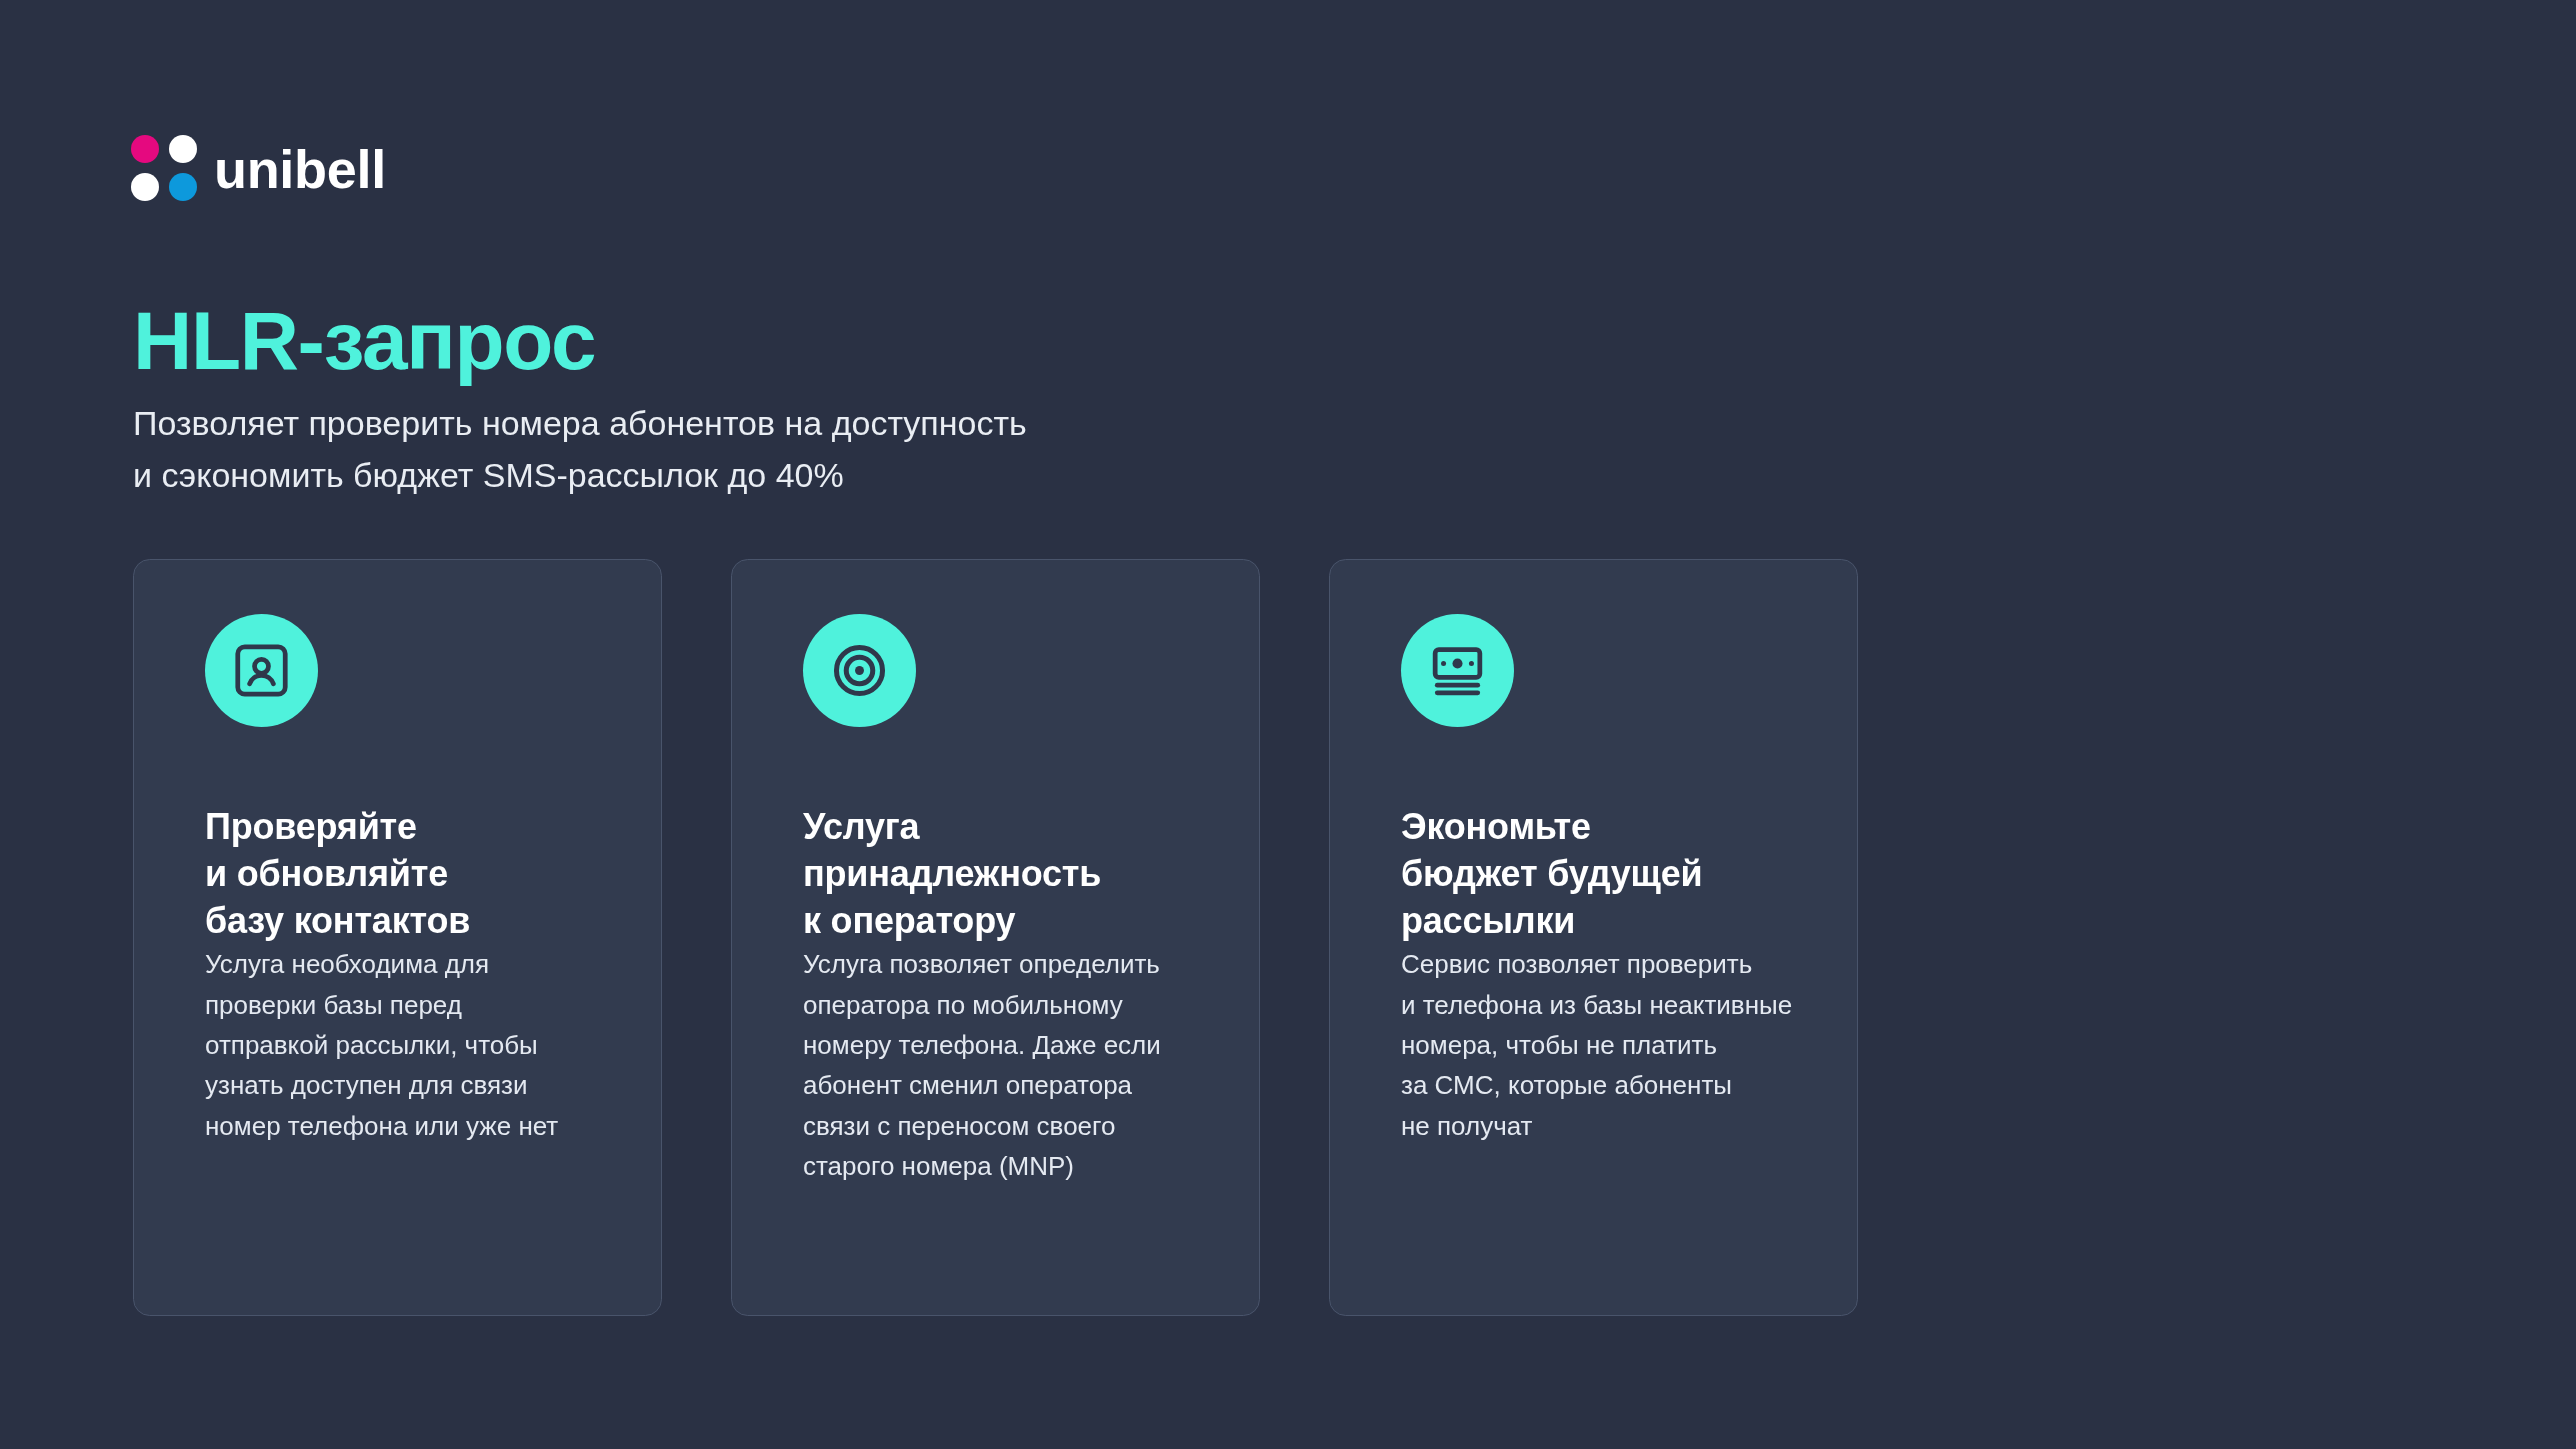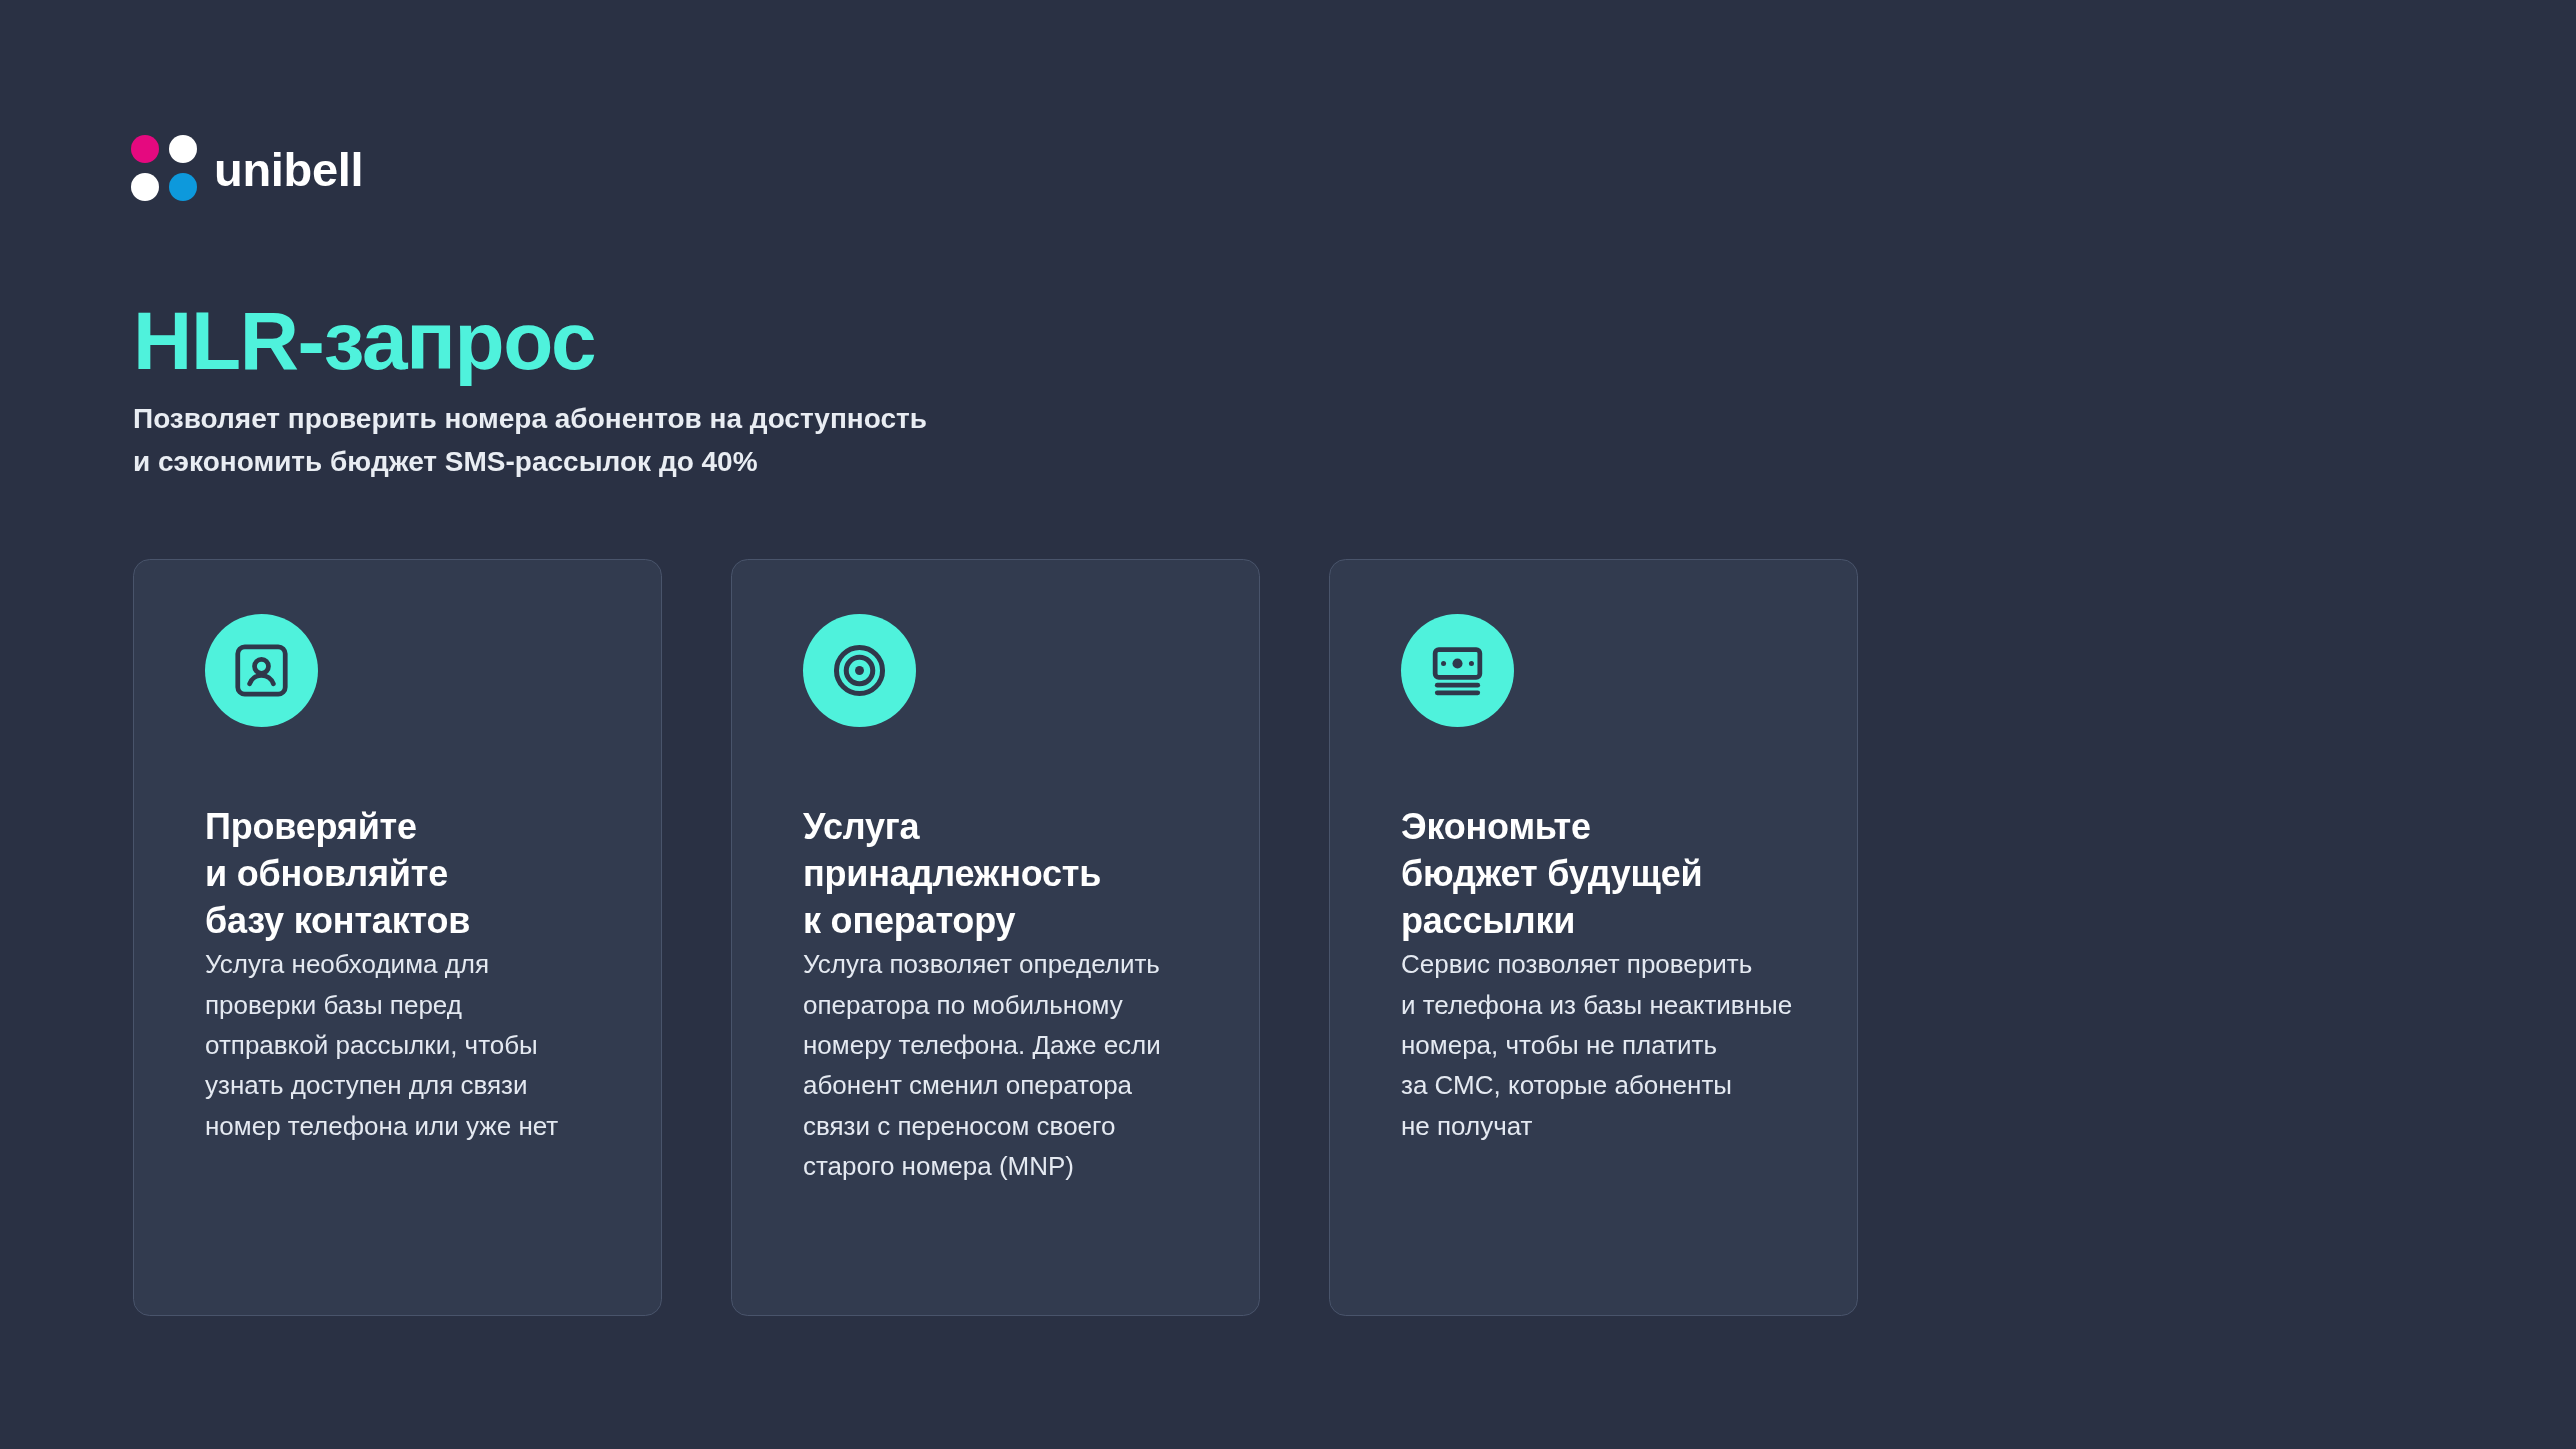--- a/index.html
+++ b/index.html
@@ -44,21 +44,21 @@
     width: 28px;
     height: 28px;
     border-radius: 50%;
   }
   .dot-magenta { background: #E5097F; }
   .dot-white   { background: #FFFFFF; }
   .dot-blue    { background: #0D99DC; }
 
   .logo-word {
     color: #FFFFFF;
-    font-size: 47px;
+    font-size: 54px;
     font-weight: 700;
     letter-spacing: -0.3px;
     line-height: 1;
     position: relative;
     top: 1.3px;
   }
 
   
   .headline {
     position: absolute;
@@ -72,22 +72,22 @@
     white-space: nowrap;
     margin-top: 47px;
   }
 
   
   .subtitle {
     position: absolute;
     left: 133px;
     top: 398px;
     color: #E9EDF3;
-    font-size: 28px;
-    font-weight: 700;
+    font-size: 34px;
+    font-weight: 400;
     line-height: 1.52;
     white-space: pre-line;
   }
 
   
   .cards {
     position: absolute;
     left: 133px;
     top: 559px;
     display: flex;

